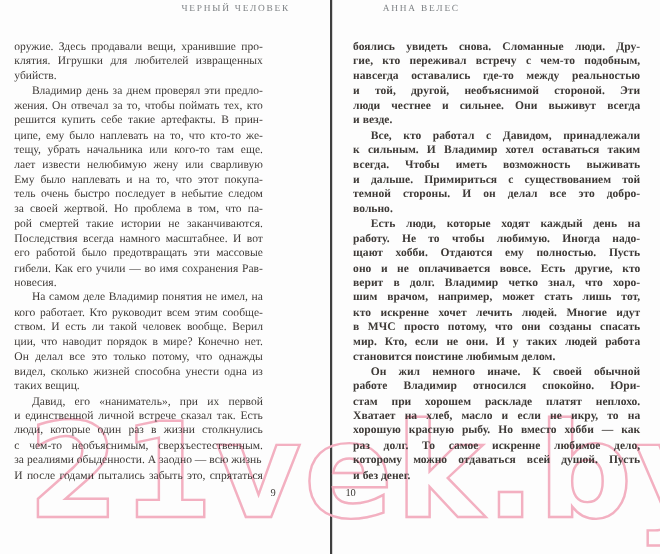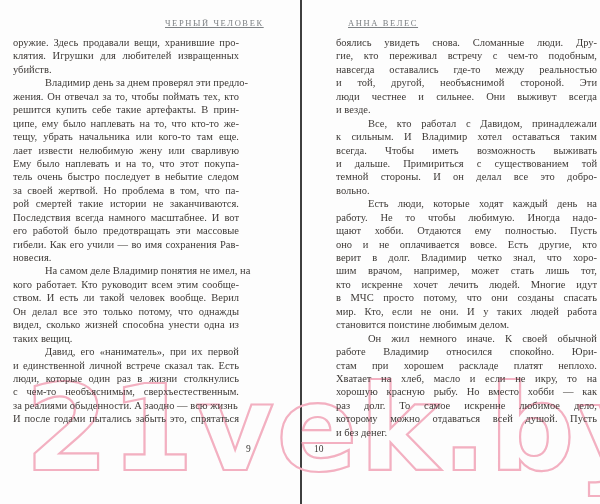--- a/index.html
+++ b/index.html
@@ -21,43 +21,42 @@
     fill:none;
     stroke:var(--wm,#f3b0c1);
     stroke-width:2.2px;
     font-family:"DejaVu Sans", sans-serif;
     font-weight:bold;
     font-size:120px;
     letter-spacing:2px;
   }
   
   .running-head{
-    position:absolute;top:18px;z-index:3;
+    position:absolute;top:2px;z-index:3;
     font-size:8.5px;letter-spacing:1.6px;
     color:var(--header,#7d8184);
     white-space:nowrap;
-    text-decoration:underline;
   }
   #head-left{left:165px;}
   #head-right{left:348px;text-align:center;}
   
   .page-col{
     position:absolute;top:36px;z-index:2;
     color:var(--text,#3e3a37);
     font-size:10.5px;
   }
   #page-left{left:1px;width:226px;padding-left:12px;}
-  #page-right{left:336px;width:261px;}
+  #page-right{left:321px;width:261px;font-weight:bold;}
   .line{
     height:13.45px;line-height:13.45px;
     text-align:justify;text-align-last:justify;
     white-space:nowrap;overflow:visible;
   }
   .line.last{text-align-last:left;white-space:normal;}
-  .line.indent{text-indent:16px;margin-left:16px;}
+  .line.indent{text-indent:16px;}
   
   .folio{
     position:absolute;z-index:3;
     font-size:9.5px;color:var(--text,#3e3a37);
   }
   #folio-left{left:246px;top:444px;}
   #folio-right{left:314px;top:444px;}
 </style>
 </head>
 <body>
@@ -88,20 +87,21 @@
       <div class="line">тель очень быстро последует в небытие следом</div>
       <div class="line">за своей жертвой. Но проблема в том, что па-</div>
       <div class="line">рой смертей такие истории не заканчиваются.</div>
       <div class="line">Последствия всегда намного масштабнее. И вот</div>
       <div class="line">его работой было предотвращать эти массовые</div>
       <div class="line">гибели. Как его учили — во имя сохранения Рав-</div>
       <div class="line last">новесия.</div>
       <div class="line indent">На самом деле Владимир понятия не имел, на</div>
       <div class="line">кого работает. Кто руководит всем этим сообще-</div>
       <div class="line">ством. И есть ли такой человек вообще. Верил</div>
+      <div class="line">ции, что наводит порядок в мире? Конечно нет.</div>
       <div class="line">Он делал все это только потому, что однажды</div>
       <div class="line">видел, сколько жизней способна унести одна из</div>
       <div class="line last">таких вещиц.</div>
       <div class="line indent">Давид, его «наниматель», при их первой</div>
       <div class="line">и единственной личной встрече сказал так. Есть</div>
       <div class="line">люди, которые один раз в жизни столкнулись</div>
       <div class="line">с чем-то необъяснимым, сверхъестественным.</div>
       <div class="line last">за реалиями обыденности. А заодно — всю жизнь</div>
       <div class="line">И после годами пытались забыть это, спрятаться</div>
     </div>

